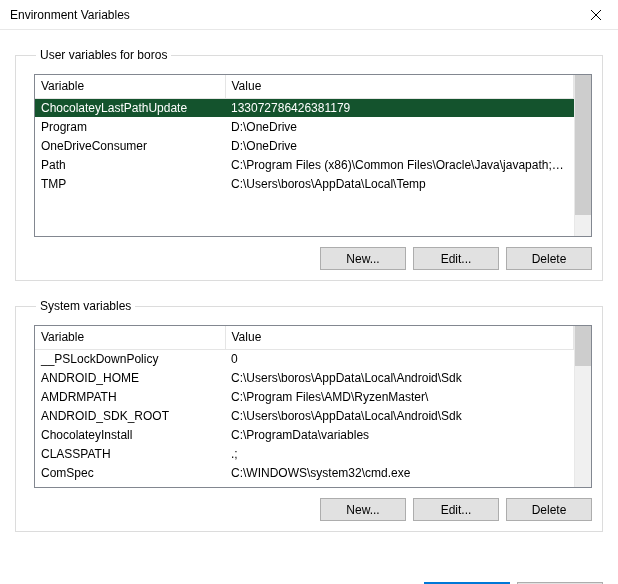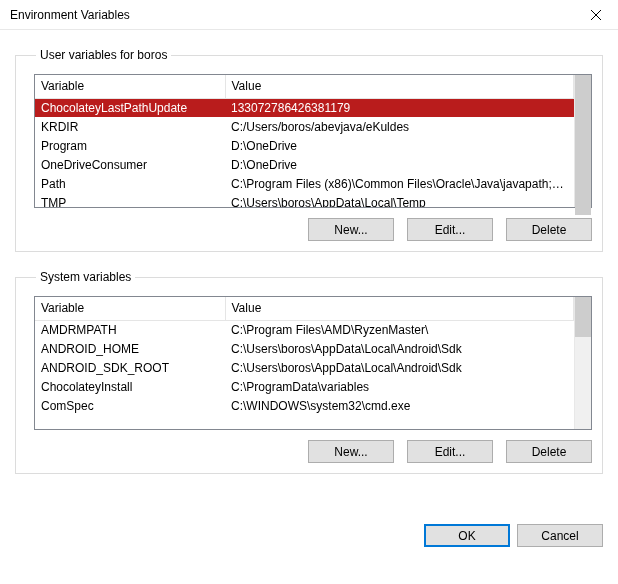--- a/index.html
+++ b/index.html
@@ -41,21 +41,21 @@
 }
 legend {
   font-size: 12px;
   color: #000;
   padding: 0 4px;
   margin-left: 2px;
 }
 .table-wrap {
   border: 1px solid #828790;
   background: #fff;
-  height: 134px;
+  height: 163px;
   margin-bottom: 10px;
   display: flex;
 }
 .table-scroll {
   flex: 1;
   overflow: hidden;
 }
 table {
   width: 100%;
   border-collapse: collapse;
@@ -74,41 +74,41 @@
 }
 td {
   padding: 2px 6px;
   white-space: nowrap;
   overflow: hidden;
   text-overflow: ellipsis;
   color: #000;
   height: 19px;
 }
 tr.selected td {
-  background: #b91c1c;
+  background: #14532d;
   color: #fff;
 }
 .col-var { width: 190px; }
 .col-val { width: auto; }
 .vscroll {
   width: 17px;
   background: #f0f0f0;
   position: relative;
   border-left: 1px solid #e8e8e8;
 }
 .vscroll-thumb {
   position: absolute;
   left: 0;
   right: 0;
   background: #cdcdcd;
 }
 .btn-row {
   display: flex;
   justify-content: flex-end;
-  gap: 13px;
+  gap: 7px;
 }
 button.win-btn {
   min-width: 86px;
   height: 23px;
   border: 1px solid #adadad;
   background: #e1e1e1;
   font-family: inherit;
   font-size: 12px;
   padding: 0 16px;
   cursor: pointer;
@@ -150,24 +150,20 @@
               <th>Variable</th>
               <th>Value</th>
             </tr>
           </thead>
           <tbody id="user-tbody">
               <tr class="selected">
                 <td>ChocolateyLastPathUpdate</td>
                 <td>133072786426381179</td>
               </tr>
               <tr>
-                <td>KRDIR</td>
-                <td>C:/Users/boros/abevjava/eKuldes</td>
-              </tr>
-              <tr>
                 <td>Program</td>
                 <td>D:\OneDrive</td>
               </tr>
               <tr>
                 <td>OneDriveConsumer</td>
                 <td>D:\OneDrive</td>
               </tr>
               <tr>
                 <td>Path</td>
                 <td>C:\Program Files (x86)\Common Files\Oracle\Java\javapath;C:\Pro...</td>
@@ -200,34 +196,42 @@
               <col class="col-val">
             </colgroup>
           <thead>
             <tr>
               <th>Variable</th>
               <th>Value</th>
             </tr>
           </thead>
           <tbody id="system-tbody">
               <tr>
+                <td>__PSLockDownPolicy</td>
+                <td>0</td>
+              </tr>
+              <tr>
+                <td>ANDROID_HOME</td>
+                <td>C:\Users\boros\AppData\Local\Android\Sdk</td>
+              </tr>
+              <tr>
                 <td>AMDRMPATH</td>
                 <td>C:\Program Files\AMD\RyzenMaster\</td>
               </tr>
               <tr>
-                <td>ANDROID_HOME</td>
-                <td>C:\Users\boros\AppData\Local\Android\Sdk</td>
-              </tr>
-              <tr>
                 <td>ANDROID_SDK_ROOT</td>
                 <td>C:\Users\boros\AppData\Local\Android\Sdk</td>
               </tr>
               <tr>
                 <td>ChocolateyInstall</td>
                 <td>C:\ProgramData\variables</td>
+              </tr>
+              <tr>
+                <td>CLASSPATH</td>
+                <td>.;</td>
               </tr>
               <tr>
                 <td>ComSpec</td>
                 <td>C:\WINDOWS\system32\cmd.exe</td>
               </tr>
             </tbody>
         </table>
       </div>
       <div class="vscroll">
         <div class="vscroll-thumb" style="top:0;height:40px;"></div>

